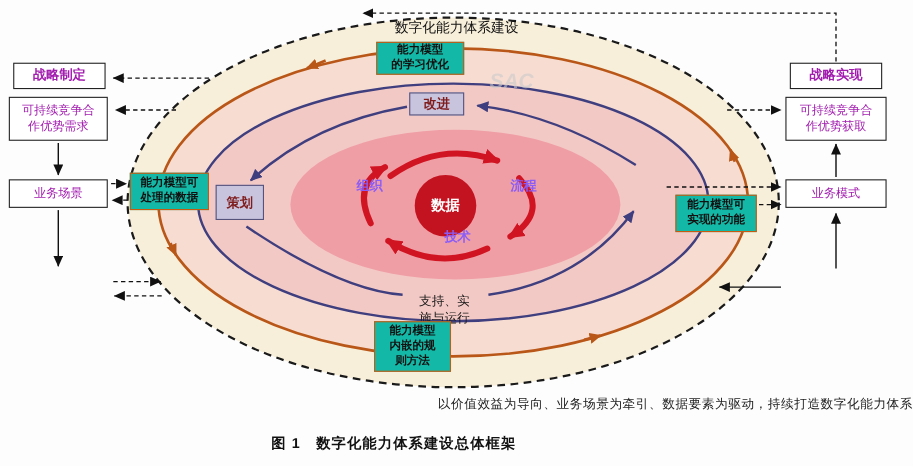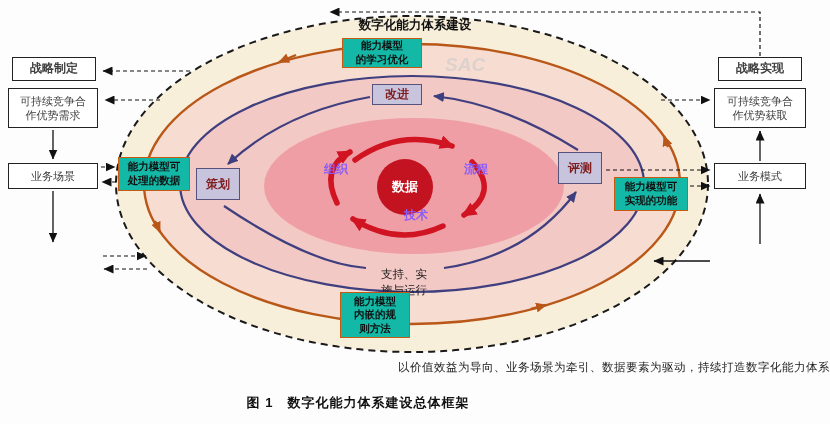--- a/index.html
+++ b/index.html
@@ -1,46 +1,46 @@
 <!DOCTYPE html>
 <html><head>
 <meta charset="utf-8">
 <style>
   * { margin:0; padding:0; box-sizing:border-box; }
   body { font-family:"Liberation Sans","DejaVu Sans",sans-serif; background:#ffffff; }
   .stage { position:relative; width:830px; height:424px; background:#fdfdfd; overflow:hidden; }
   .abs { position:absolute; }
   svg.layer { position:absolute; left:0; top:0; z-index:1; }
   .wbox {
-    background:#fff; border:1.3px solid #222; color:#404040;
+    background:#fff; border:1.3px solid #222; color:#a21caf;
     display:flex; align-items:center; justify-content:center; text-align:center;
     font-size:11px; line-height:1.3; white-space:pre-line; z-index:2;
   }
   .ptitle { font-weight:bold; font-size:12px; }
   .lav {
     background:#c9c4de; border:1.4px solid #55527c; color:#7f1d1d;
     display:flex; align-items:center; justify-content:center; text-align:center;
     font-weight:bold; font-size:12px; z-index:2;
   }
   .obox {
     background:#14b8a6; border:1.4px solid #c55a11; color:#111;
     display:flex; align-items:center; justify-content:center; text-align:center;
     font-weight:bold; font-size:10.5px; line-height:1.3; white-space:pre-line; z-index:2;
   }
   .corelabel { font-weight:bold; font-size:12px; color:#8b5cf6; text-align:center; z-index:2; }
   .datalabel {
     color:#fff; font-weight:bold; font-size:13px;
     display:flex; align-items:center; justify-content:center; z-index:2;
   }
-  .syslabel { font-weight:bold; font-size:12.5px; color:#111; text-align:center; z-index:2; }
+  .syslabel { font-weight:normal; font-size:12.5px; color:#111; text-align:center; z-index:2; }
   .dolabel {
     font-size:11.5px; color:#1a1a1a; text-align:center; line-height:1.35;
     white-space:pre-line; z-index:2;
   }
-  .watermark { color:#cbcbcb; opacity:.6; font-weight:bold; font-style:italic; font-size:19px; z-index:2; }
+  .watermark { color:#cbcbcb; opacity:.6; font-weight:bold; font-style:italic; font-size:19px; z-index:2;margin-top:10px; }
   .footnote { font-size:11.5px; color:#222; text-align:right; z-index:2; letter-spacing:.5px; }
   .caption { font-weight:bold; font-size:13px; color:#111; text-align:center; z-index:2; letter-spacing:1px; }
 </style>
 </head>
 <body>
 
 <div class="stage">
 
   <svg class="layer" width="830" height="424" viewBox="0 0 830 424">
     <defs>
@@ -116,21 +116,20 @@
   <div class="abs wbox" style="left:8px; top:88px; width:90px; height:40px;">可持续竞争合
 作优势需求</div>
   <div class="abs wbox" style="left:8px; top:163px; width:90px; height:26px;">业务场景</div>
 
   <div class="abs wbox ptitle" style="left:718px; top:57px; width:84px; height:24px;">战略实现</div>
   <div class="abs wbox" style="left:714px; top:88px; width:92px; height:40px;">可持续竞争合
 作优势获取</div>
   <div class="abs wbox" style="left:714px; top:163px; width:92px; height:26px;">业务模式</div>
 
   <div class="abs lav" style="left:196px; top:168px; width:44px; height:32px;">策划</div>
-  <div class="abs lav" style="left:558px; top:152px; width:44px; height:32px;">评测</div>
   <div class="abs lav" style="left:372px; top:84px; width:50px; height:21px;">改进</div>
   <div class="abs dolabel" style="left:360px; top:255px; width:88px;margin-top:12px;">支持、实
 施与运行</div>
 
   <div class="abs obox" style="left:342px; top:38px; width:80px; height:30px;">能力模型
 的学习优化</div>
   <div class="abs obox" style="left:118px; top:157px; width:72px; height:34px;">能力模型可
 处理的数据</div>
   <div class="abs obox" style="left:614px; top:177px; width:74px; height:34px;">能力模型可
 实现的功能</div>

